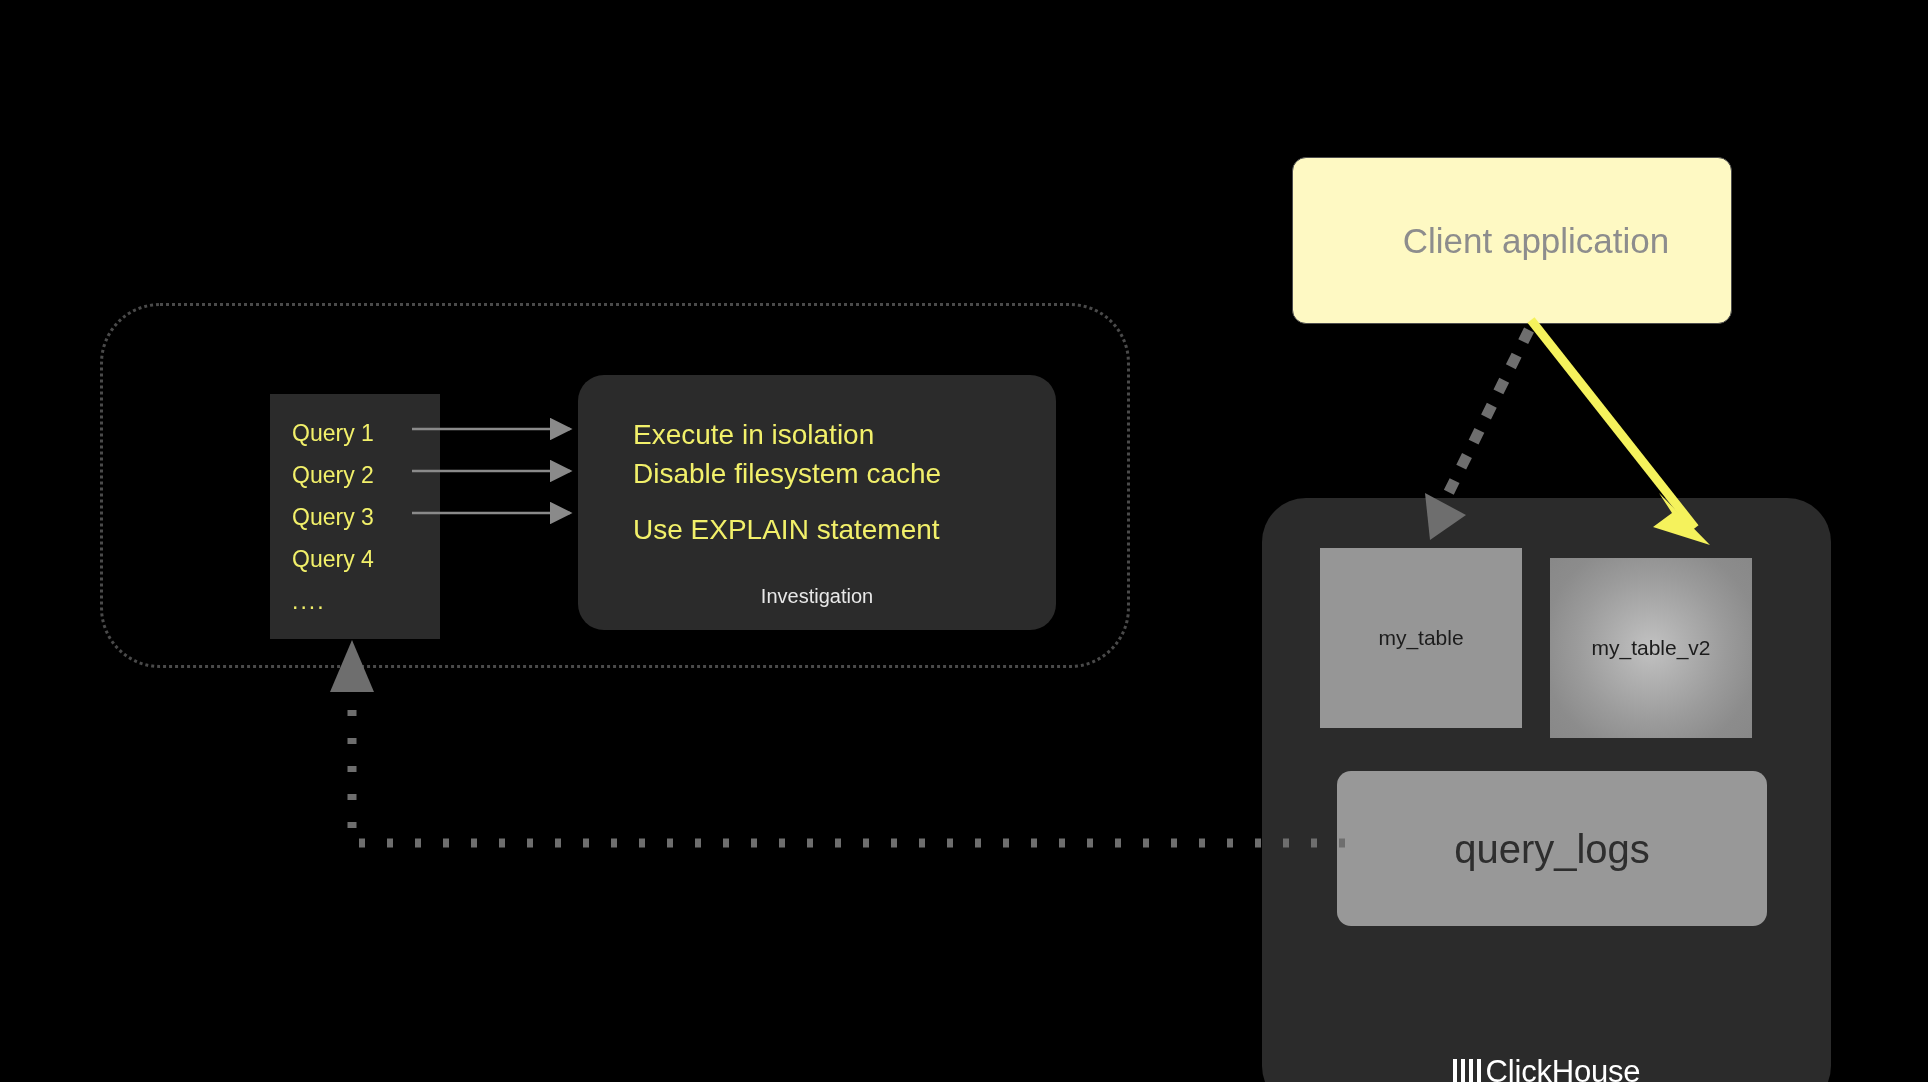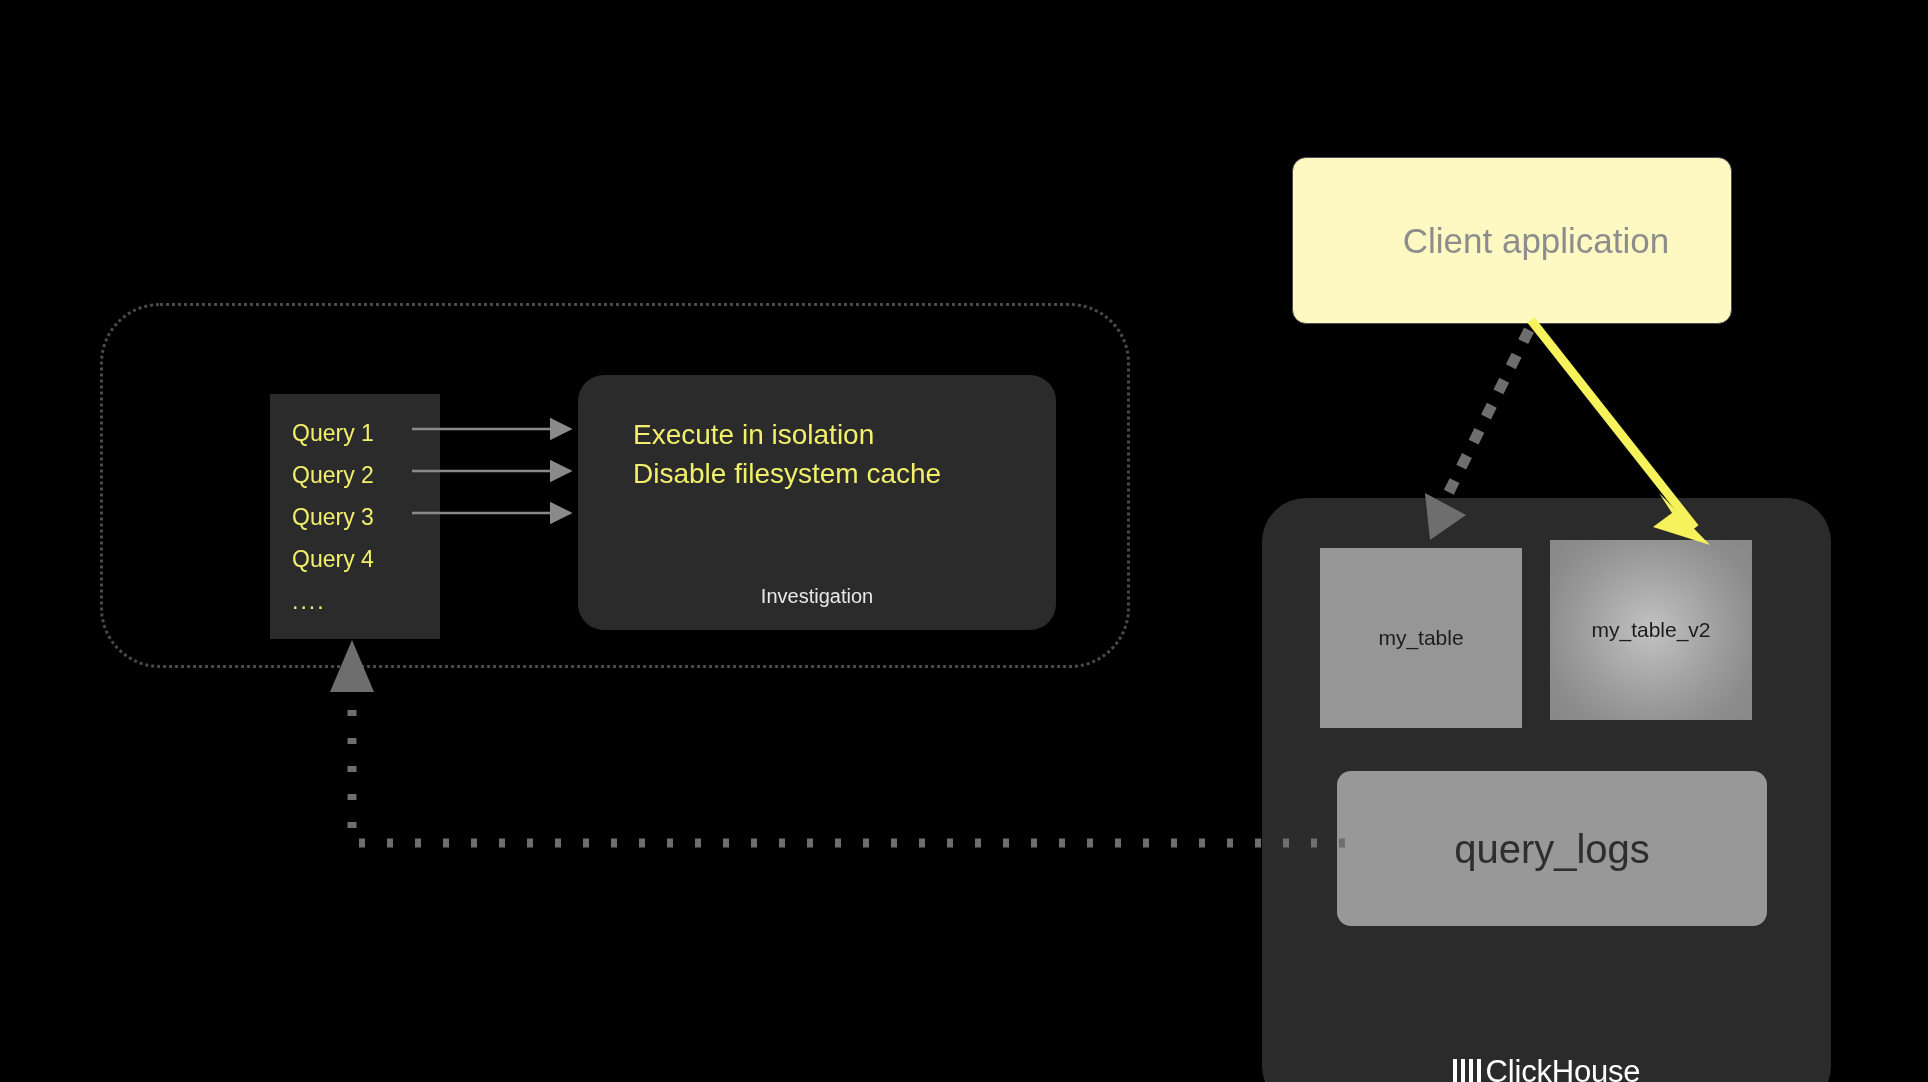--- a/index.html
+++ b/index.html
@@ -120,21 +120,21 @@
     left: 0;
     right: 0;
     top: 50%;
     transform: translateY(-50%);
     text-align: center;
     color: #1c1c1c;
     font-size: 21px;
   }
   #table-a { left: 58px; top: 50px; }
   #table-b {
-    left: 288px; top: 42px;
+    left: 288px; top: 60px;
     background: radial-gradient(circle at 50% 50%, #c2c2c2 0%, #b0b0b0 25%, #9b9b9b 55%, #8c8c8c 80%, #888888 100%);
     text-decoration: underline;
   }
   .logs-box {
     position: absolute;
     left: 75px;
     top: 273px;
     width: 430px;
     height: 155px;
     background: #989898;
@@ -202,20 +202,21 @@
     <div class="query-item">Query 1</div>
     <div class="query-item">Query 2</div>
     <div class="query-item">Query 3</div>
     <div class="query-item">Query 4</div>
     <div class="query-item ellipsis">....</div>
   </div>
 
   <div class="investigation-box">
     <div class="inv-line">Execute in isolation</div>
     <div class="inv-line">Disable filesystem cache</div>
+    <div class="inv-line spaced">Use EXPLAIN statement</div>
     <div class="inv-caption">Investigation</div>
   </div>
 
   <div class="client-box">
     <span class="client-label">Client application</span>
   </div>
 
   <div class="ch-container">
     <div class="table-box" id="table-a">
       <span class="t-label">my_table</span>

